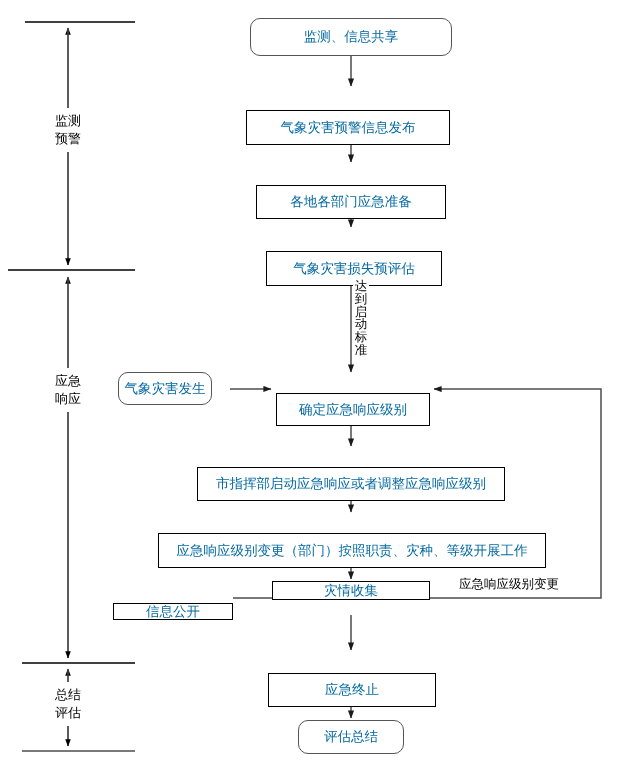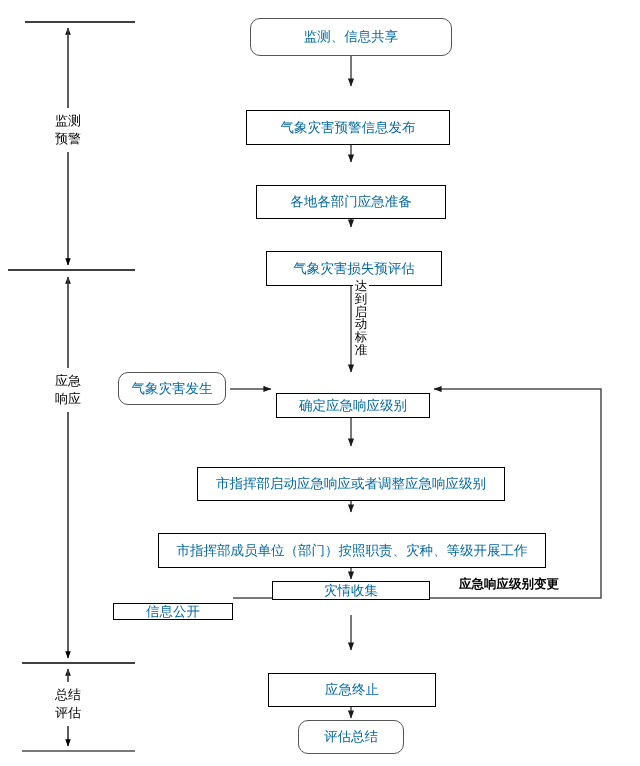--- a/index.html
+++ b/index.html
@@ -164,45 +164,45 @@
 
   <div class="vlabel" style="left:353px; top:280px; width:16px;">
     <span>达</span>
     <span>到</span>
     <span>启</span>
     <span>动</span>
     <span>标</span>
     <span>准</span>
   </div>
 
-  <div class="node round f13" style="left:118px; top:372px; width:108px; height:33px;justify-content:center;">
+  <div class="node round f13" style="left:118px; top:372px; width:94px; height:33px;justify-content:center;">
     <span>气象灾害发生</span>
   </div>
 
-  <div class="node rect f13" style="left:276px; top:372px; width:154px; height:25px;">
+  <div class="node rect f13" style="left:276px; top:372px; width:154px; height:33px;">
     <span>确定应急响应级别</span>
   </div>
 
   <div class="node rect f13" style="left:197px; top:446px; width:308px; height:34px;">
     <span>市指挥部启动应急响应或者调整应急响应级别</span>
   </div>
 
   <div class="node rect f13" style="left:158px; top:512px; width:388px; height:35px;">
-    <span>市指挥部成员单位（部门）按照职责、灾种、等级开展工作</span>
+    <span>应急响应级别变更（部门）按照职责、灾种、等级开展工作</span>
   </div>
 
   <div class="node rect f13" style="left:113px; top:582px; width:120px; height:17px;">
     <span>信息公开</span>
   </div>
 
   <div class="node rect f13" style="left:272px; top:560px; width:158px; height:19px;">
     <span>灾情收集</span>
   </div>
 
-  <div class="edge-label" style="left:457px; top:576px;font-weight:bold;">
+  <div class="edge-label" style="left:457px; top:576px;">
     <span>应急响应级别变更</span>
   </div>
 
   <div class="node rect f13" style="left:268px; top:652px; width:168px; height:34px;">
     <span>应急终止</span>
   </div>
 
   <div class="node round f13" style="left:298px; top:720px; width:106px; height:34px;">
     <span>评估总结</span>
   </div>

